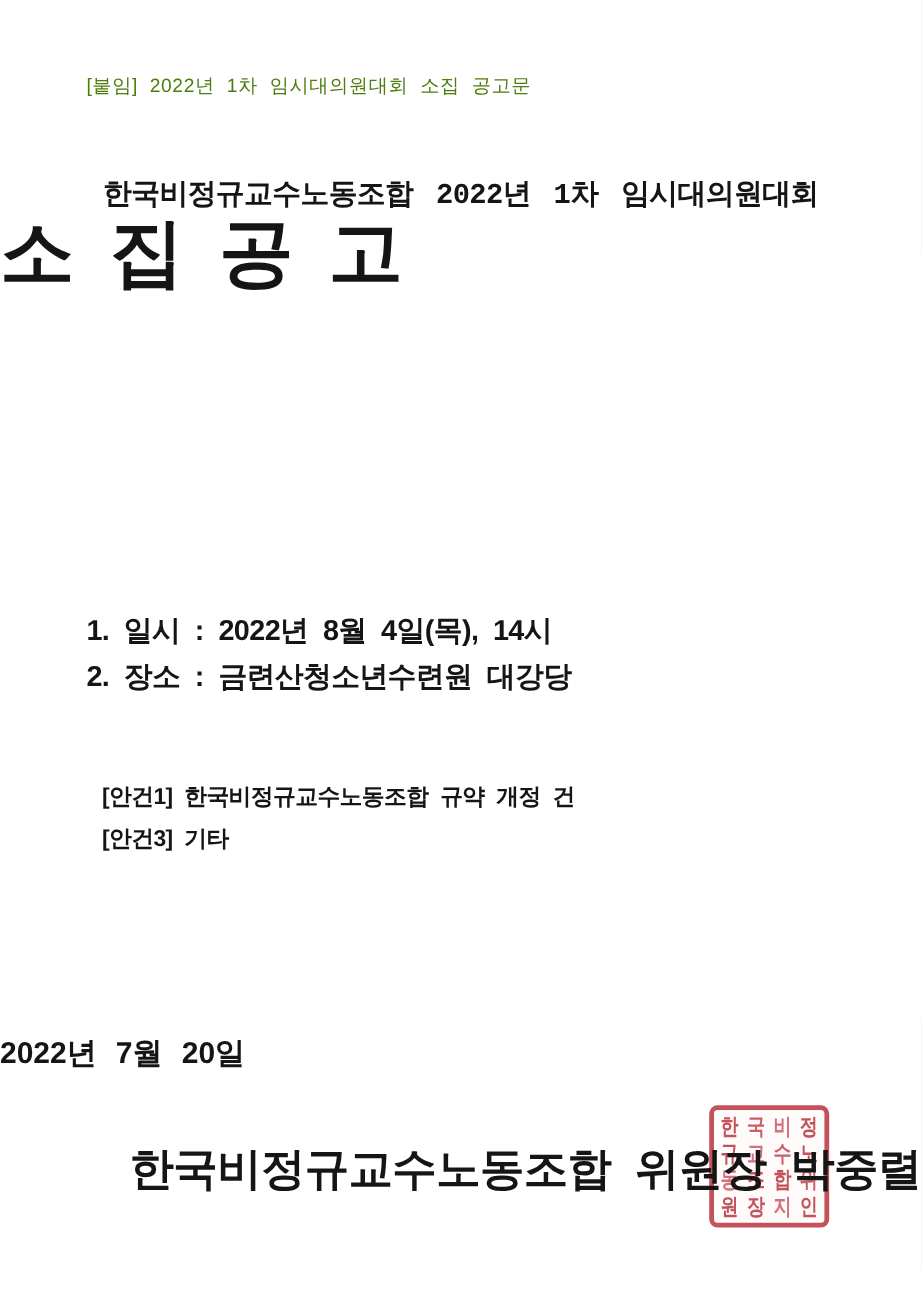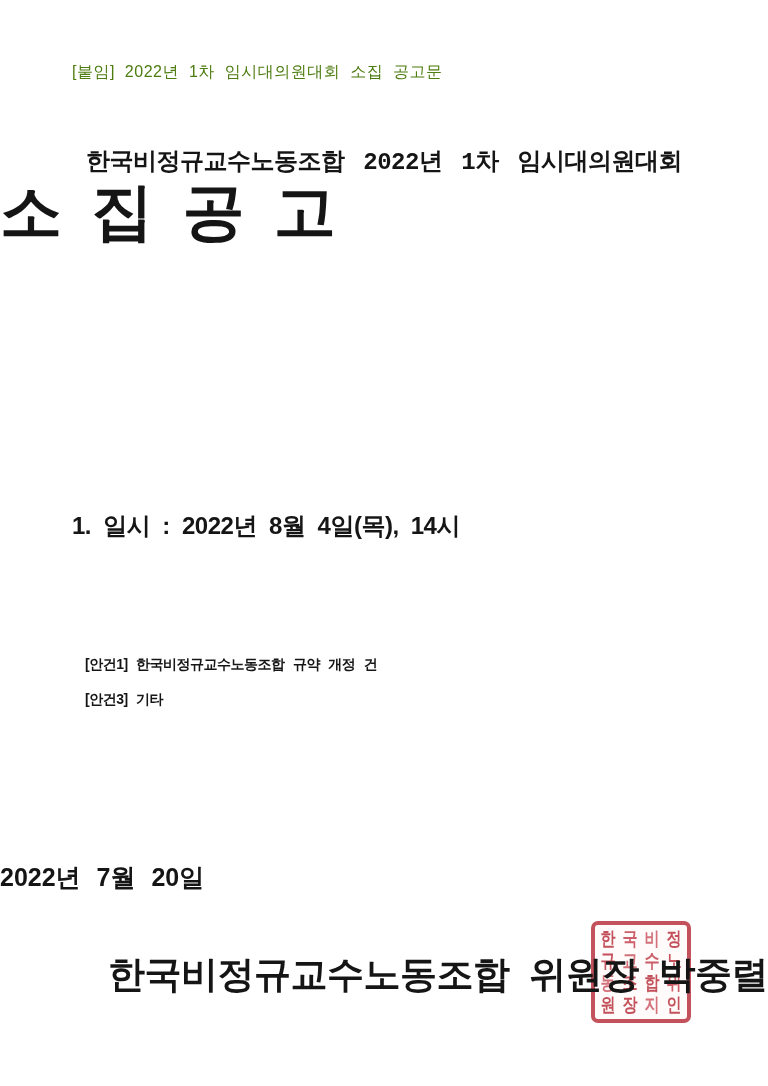--- a/index.html
+++ b/index.html
@@ -72,21 +72,21 @@
     line-height: 39px;
     word-spacing: 6px;
     letter-spacing: -0.5px;
     margin-top: 12px;
   }
 
   .agenda-list {
     position: absolute;
     left: 85px;
     top: 647px;
-    font-size: 14px;
+    font-size: 19px;
     font-weight: 700;
     line-height: 35px;
     word-spacing: 5px;
     letter-spacing: -0.5px;
   }
 
   .date-line {
     position: absolute;
     left: 0; right: 0;
     top: 861px;
@@ -144,20 +144,21 @@
 
   <div class="attach-label">[붙임] 2022년 1차 임시대의원대회 소집 공고문</div>
 
   <div class="header-line">한국비정규교수노동조합 2022년 1차 임시대의원대회</div>
 
   <div class="main-title">소 집 공 고</div>
 
 
   <div class="num-list">
     <div class="num-item">1. 일시 : 2022년 8월 4일(목), 14시</div>
+    <div class="num-item">2. 장소 : 금련산청소년수련원 대강당</div>
   </div>
 
   <div class="agenda-list">
     <div class="agenda-item">[안건1] 한국비정규교수노동조합 규약 개정 건</div>
     <div class="agenda-item">[안건3] 기타</div>
   </div>
 
   <div class="date-line">2022년 7월 20일</div>
 
   <div class="seal">

